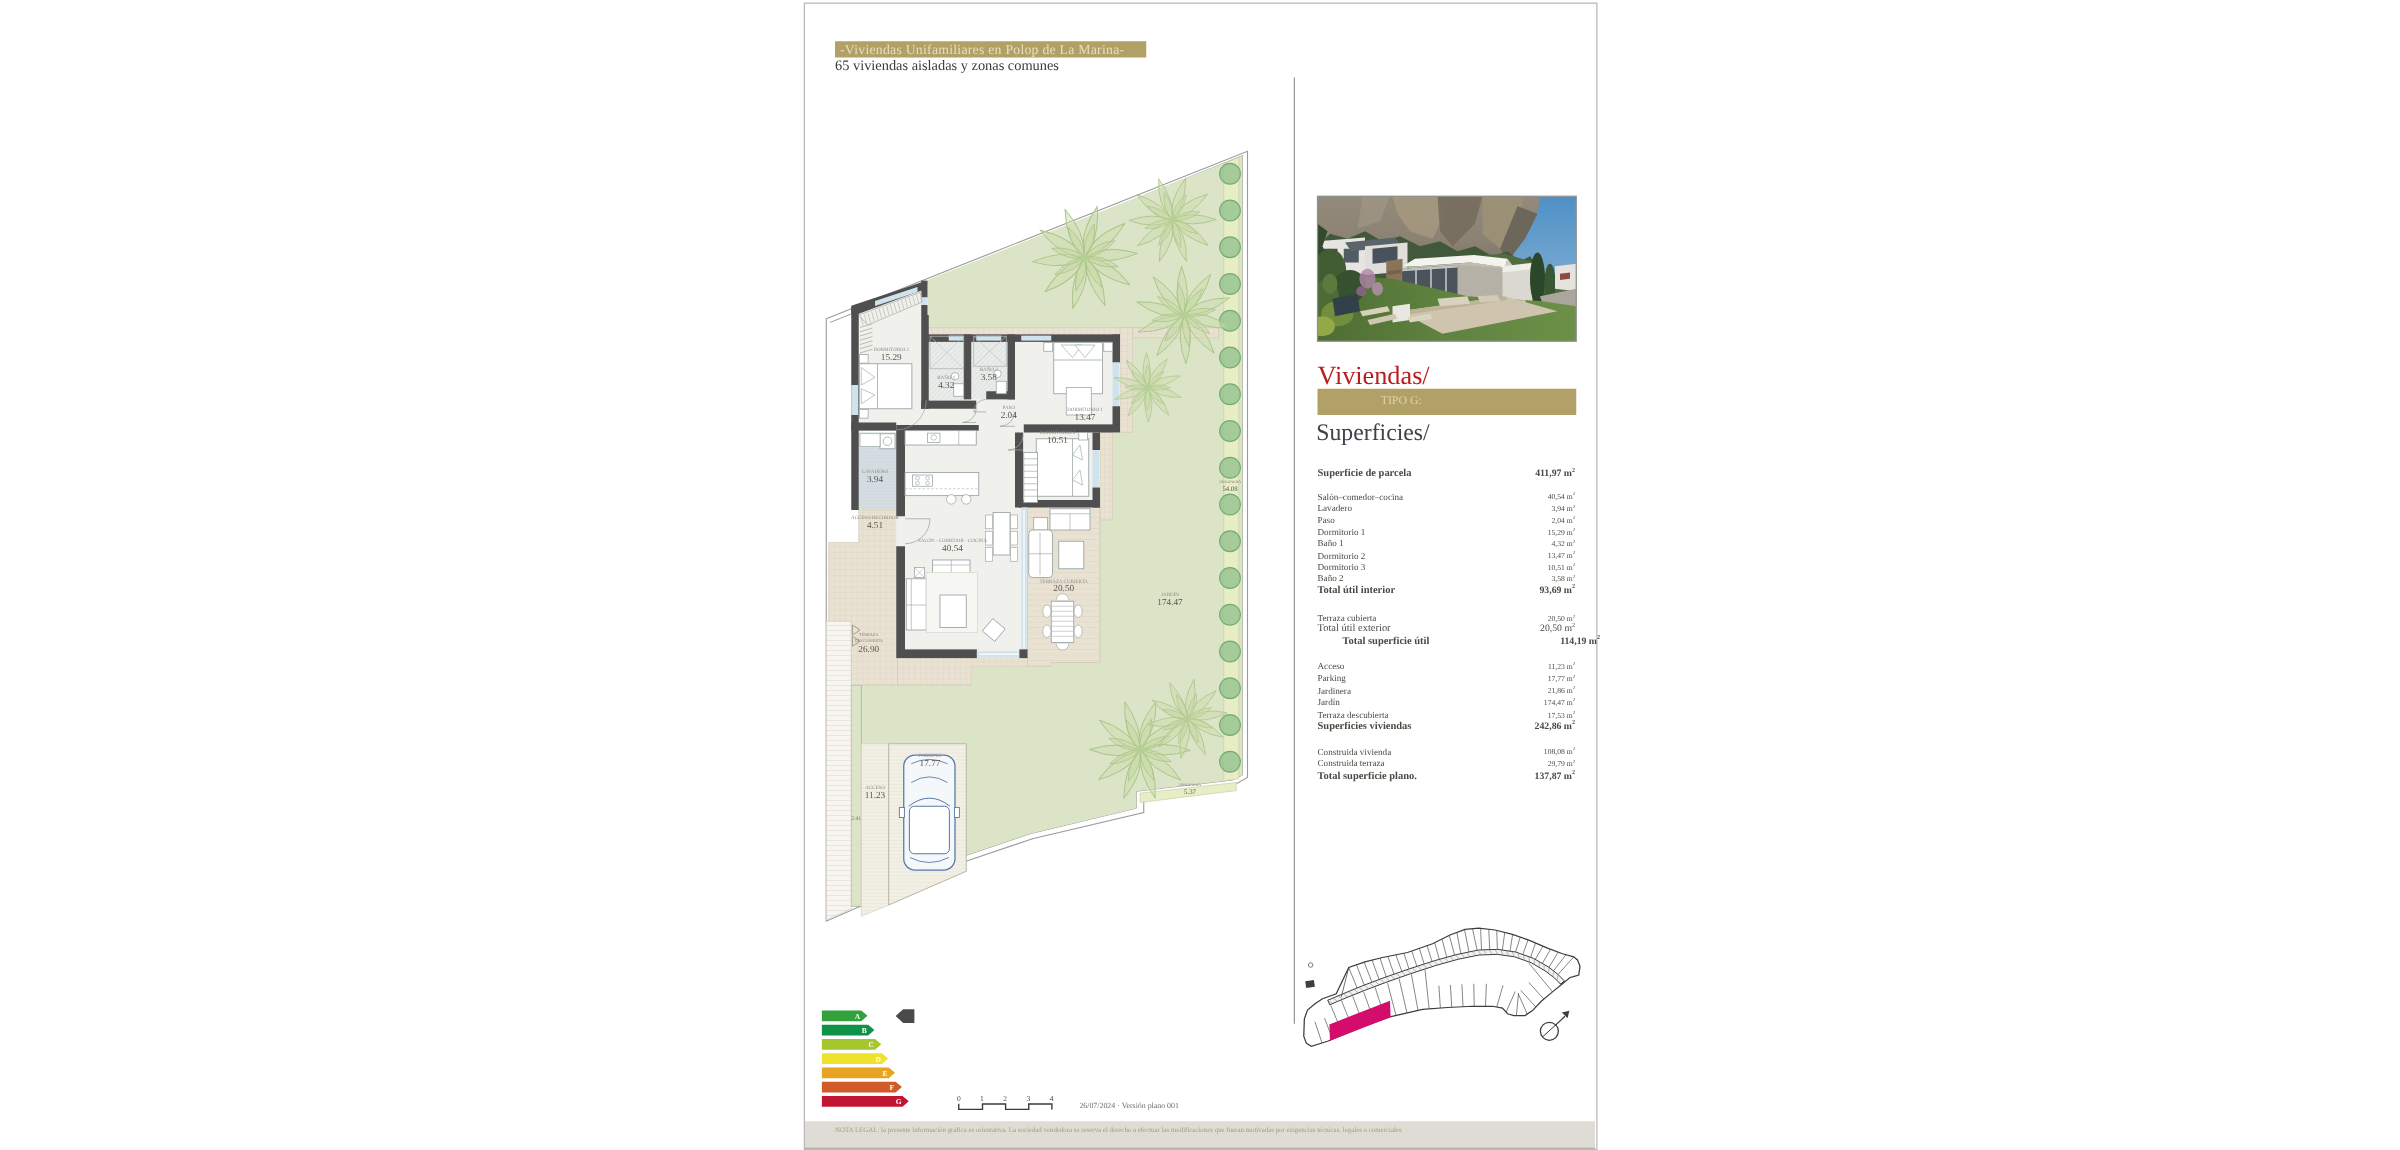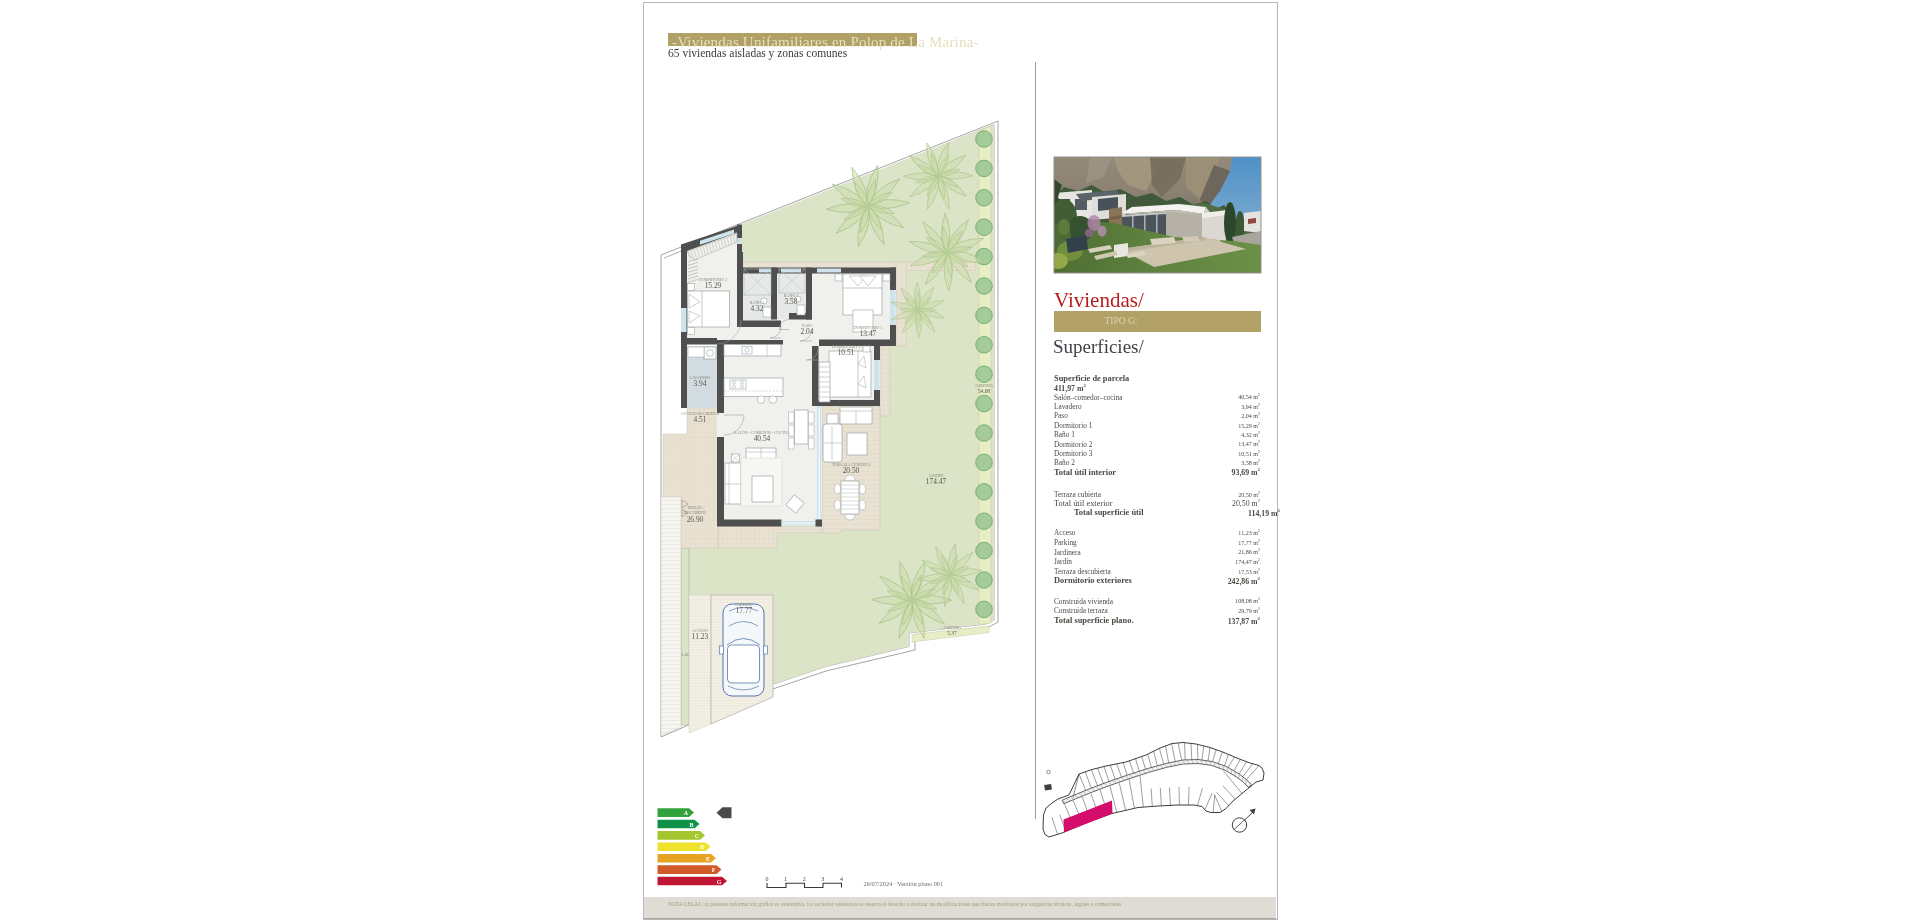--- a/index.html
+++ b/index.html
@@ -4,21 +4,21 @@
 html,body{margin:0;padding:0;width:1920px;height:920px;background:#ffffff;
 font-family:"Liberation Serif",serif;overflow:hidden;}
 .abs{position:absolute;}
 </style></head>
 <body>
 
 <div class="abs" style="left:643px;top:2px;width:633px;height:916px;border:1px solid #b7b7b7;background:#fff;"></div>
 
 <div class="abs" style="left:668px;top:33px;width:249px;height:12.5px;background:#b2a167;"></div>
 
-<div class="abs" style="left:672px;top:33.5px;font-size:15px;color:#e7dfbd;letter-spacing:0.2px;">-Viviendas Unifamiliares en Polop de La Marina-</div>
+<div class="abs" style="left:672px;top:33.5px;font-size:11px;color:#e7dfbd;letter-spacing:0.2px;">-Viviendas Unifamiliares en Polop de La Marina-</div>
 
 <div class="abs" style="left:668px;top:46.5px;font-size:11.5px;color:#3b3b39;">65 viviendas aisladas y zonas comunes</div>
 
 <div class="abs" style="left:1035px;top:62px;width:1px;height:757px;background:#9a9a9a;"></div>
 <svg width="1920" height="920" viewBox="0 0 1920 920" style="position:absolute;left:0;top:0">
 <defs>
 <pattern id="grid" width="4.6" height="4.6" patternUnits="userSpaceOnUse">
  <rect width="4.6" height="4.6" fill="#e9e2d3"></rect>
  <path d="M0 0H4.6M0 0V4.6" stroke="#d8d0bd" stroke-width="0.5"></path>
 </pattern>
@@ -738,21 +738,21 @@
 </svg>
 
 <div class="abs" style="left:1054px;top:288px;font-size:21px;color:#b91c1c;">Viviendas/</div>
 
 <div class="abs" style="left:1053.5px;top:311px;width:207.5px;height:20.5px;background:#b2a167;"></div>
 
 <div class="abs" style="left:1060.5px;top:315.5px;font-size:9.5px;color:#dcd3ae;margin-left:44px;">TIPO G:</div>
 
 <div class="abs" style="left:1053px;top:336px;font-size:19px;color:#3f4347;">Superficies/</div>
 
-<div style="position:absolute;left:1054px;top:373.5px;width:206px;height:10px;font-size:8.4px;font-weight:700;color:#4a4a44;display:flex;justify-content:space-between;align-items:baseline;flex-direction:column;">
+<div style="position:absolute;left:1054px;top:373.5px;width:206px;height:10px;font-size:8.4px;font-weight:700;color:#4a4a44;display:flex;justify-content:space-between;align-items:baseline;">
     <span>Superficie de parcela</span>
     <span style="font-size:7.800000000000001px">411,97&nbsp;m<sup style="font-size:62%">2</sup></span>
   </div>
 
 <div style="position:absolute;left:1054px;top:392.5px;width:206px;height:10px;font-size:7.3px;font-weight:400;color:#4a4a44;display:flex;justify-content:space-between;align-items:baseline;">
     <span>Salón–comedor–cocina</span>
     <span style="font-size:6.1px">40,54&nbsp;m<sup style="font-size:62%">2</sup></span>
   </div>
 
 <div style="position:absolute;left:1054px;top:401.9px;width:206px;height:10px;font-size:7.3px;font-weight:400;color:#4a4a44;display:flex;justify-content:space-between;align-items:baseline;">
@@ -829,21 +829,21 @@
     <span>Jardín</span>
     <span style="font-size:6.1px">174,47&nbsp;m<sup style="font-size:62%">2</sup></span>
   </div>
 
 <div style="position:absolute;left:1054px;top:566.7px;width:206px;height:10px;font-size:7.3px;font-weight:400;color:#4a4a44;display:flex;justify-content:space-between;align-items:baseline;">
     <span>Terraza descubierta</span>
     <span style="font-size:6.1px">17,53&nbsp;m<sup style="font-size:62%">2</sup></span>
   </div>
 
 <div style="position:absolute;left:1054px;top:575.5px;width:206px;height:10px;font-size:8.4px;font-weight:700;color:#4a4a44;display:flex;justify-content:space-between;align-items:baseline;">
-    <span>Dormitorio exteriores</span>
+    <span>Superficies viviendas</span>
     <span style="font-size:7.800000000000001px">242,86&nbsp;m<sup style="font-size:62%">2</sup></span>
   </div>
 
 <div style="position:absolute;left:1054px;top:596.5px;width:206px;height:10px;font-size:7.3px;font-weight:400;color:#4a4a44;display:flex;justify-content:space-between;align-items:baseline;">
     <span>Construida vivienda</span>
     <span style="font-size:6.1px">108,08&nbsp;m<sup style="font-size:62%">2</sup></span>
   </div>
 
 <div style="position:absolute;left:1054px;top:606.3px;width:206px;height:10px;font-size:7.3px;font-weight:400;color:#4a4a44;display:flex;justify-content:space-between;align-items:baseline;">
     <span>Construida terraza</span>

